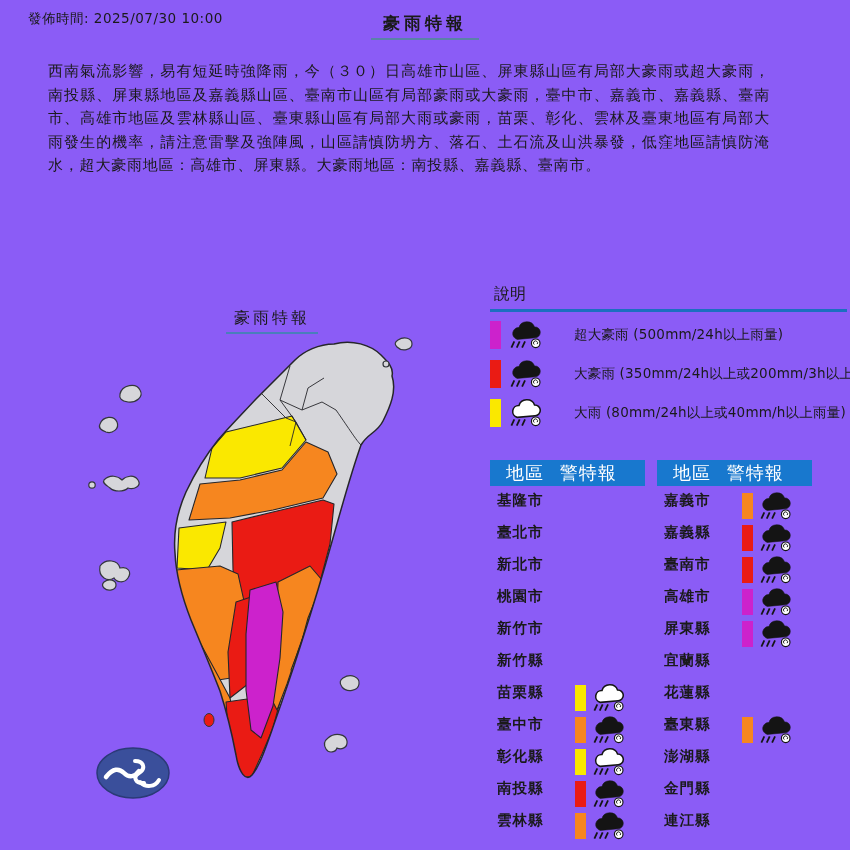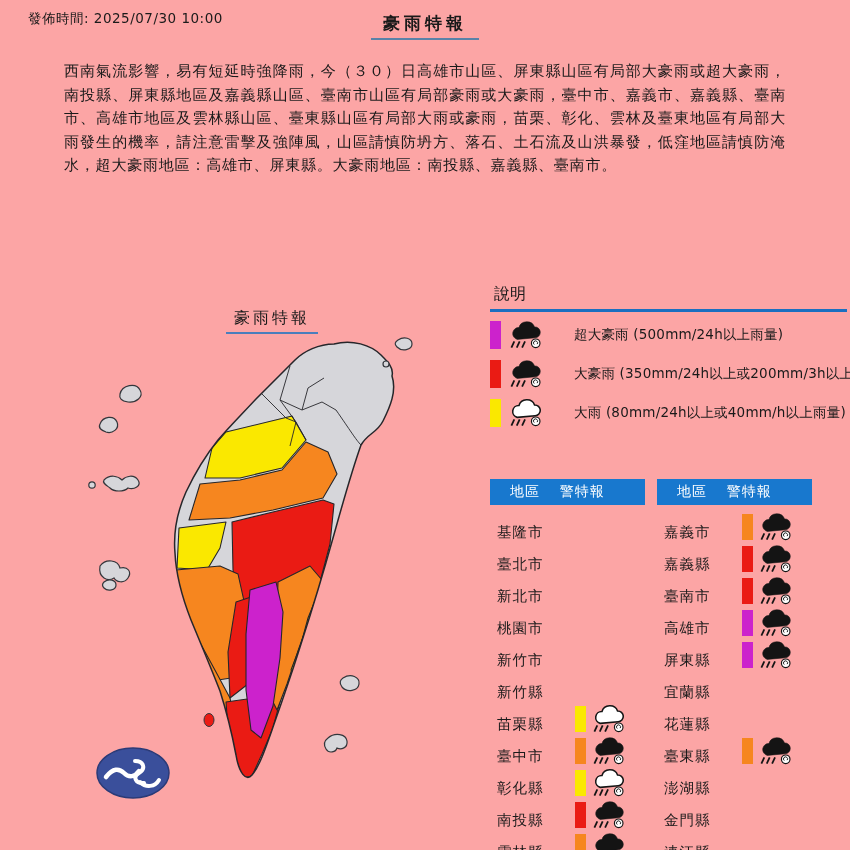--- a/index.html
+++ b/index.html
@@ -1,48 +1,48 @@
 <!DOCTYPE html>
 <html><head>
 <meta charset="utf-8">
 <style>
   html,body{margin:0;padding:0;background:#fff;}
   body{font-family:"DejaVu Sans","Liberation Sans",sans-serif;color:#1a1a1a;}
-  #app{position:relative;width:850px;height:850px;background:#fca5a5;overflow:hidden;}
+  #app{position:relative;width:850px;height:850px;background:#8b5cf6;overflow:hidden;}
 
   .published{position:absolute;left:28px;top:10px;font-size:13.5px;letter-spacing:.5px;}
   .page-title-wrap{position:absolute;left:0;right:0;top:12px;text-align:center;}
   .page-title-wrap span{display:inline-block;font-size:17px;font-weight:bold;letter-spacing:4px;padding:0 12px 3px;border-bottom:2px solid #5a82a8;}
 
-  .bulletin{position:absolute;left:64px;top:60px;width:722px;font-size:15px;line-height:23.5px;
+  .bulletin{position:absolute;left:48px;top:60px;width:722px;font-size:15px;line-height:23.5px;
             text-align:justify;letter-spacing:.8px;}
 
   
   #map{position:absolute;left:40px;top:282px;width:440px;height:562px;}
   #map svg{position:absolute;left:0;top:0;}
   .map-title{position:absolute;left:0;width:100%;top:26px;text-align:center;transform:translateX(12px);}
   .map-title span{display:inline-block;font-size:16px;letter-spacing:3px;padding:0 8px 3px;border-bottom:2px solid #4a7ebc;}
 
   
   .legend{position:absolute;left:490px;top:284px;width:357px;}
   .legend-title{font-size:16px;padding:0 0 4px 4px;border-bottom:3px solid #1b6fc0;}
   .legend-items{margin-top:4px;}
   .legend-item{display:flex;align-items:center;height:37px;margin:2px 0;}
   .cbar{width:11px;height:28px;margin-right:7px;flex:none;}
   .rain-ic{margin-right:9px;flex:none;}
   .legend-label{font-size:13.5px;letter-spacing:.2px;white-space:nowrap;margin-left:22px;}
 
   
   .tables{position:absolute;left:490px;top:460px;width:322px;display:flex;gap:12px;}
   .wtable{flex:1;}
-  .thead{display:flex;height:26px;color:#fff;font-size:14px;align-items:center;letter-spacing:1px;margin-top:19px;}
+  .thead{display:flex;height:26px;color:#fff;font-size:18px;align-items:center;letter-spacing:1px;}
   .thead .h1{width:45%;text-align:center;}
   .thead .h2{width:55%;text-align:left;}
   .tbody{margin-top:5px;}
-  .trow{display:flex;align-items:flex-end;height:32px;padding-left:7px;}
+  .trow{display:flex;align-items:flex-start;height:32px;padding-left:7px;font-weight:bold;}
   .rname{font-size:14.5px;width:78px;letter-spacing:1px;flex:none;}
   .warn{display:flex;align-items:center;}
   .warn .cbar{width:11px;height:26px;margin-right:5px;}
 </style>
 </head>
 <body>
 
 <div id="app">
 
   <div class="published">發佈時間: 2025/07/30 10:00</div>

